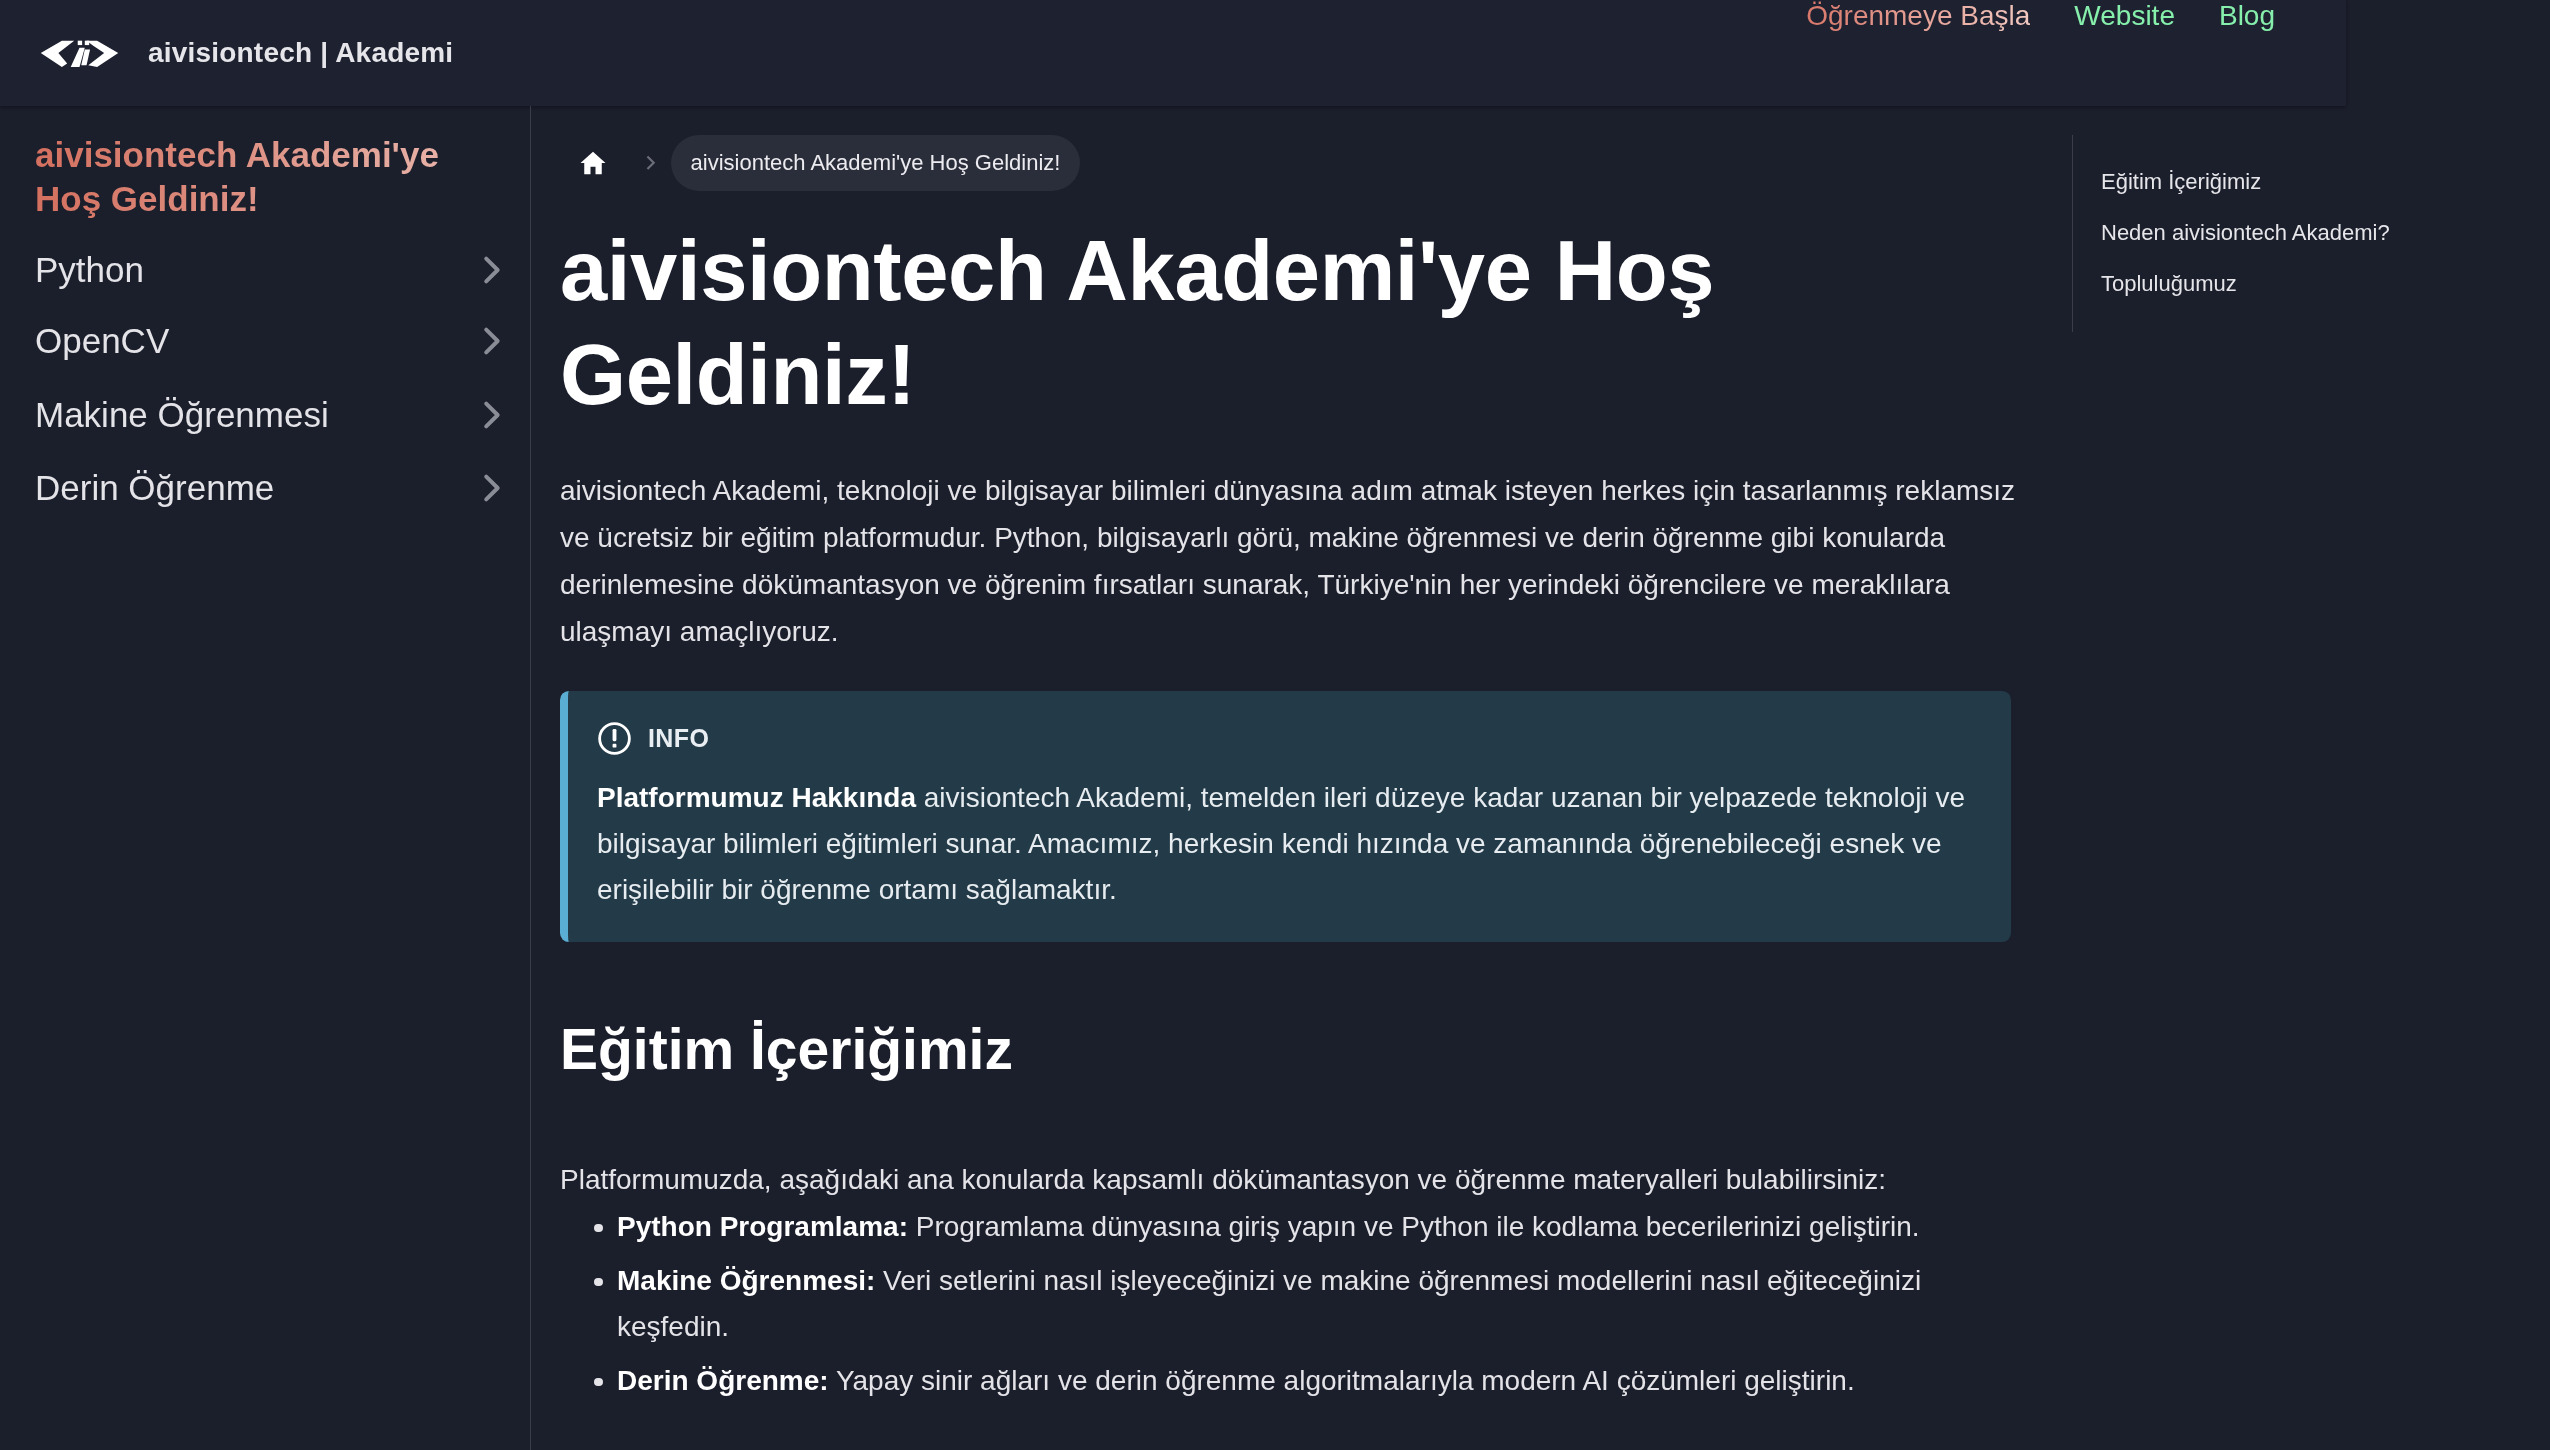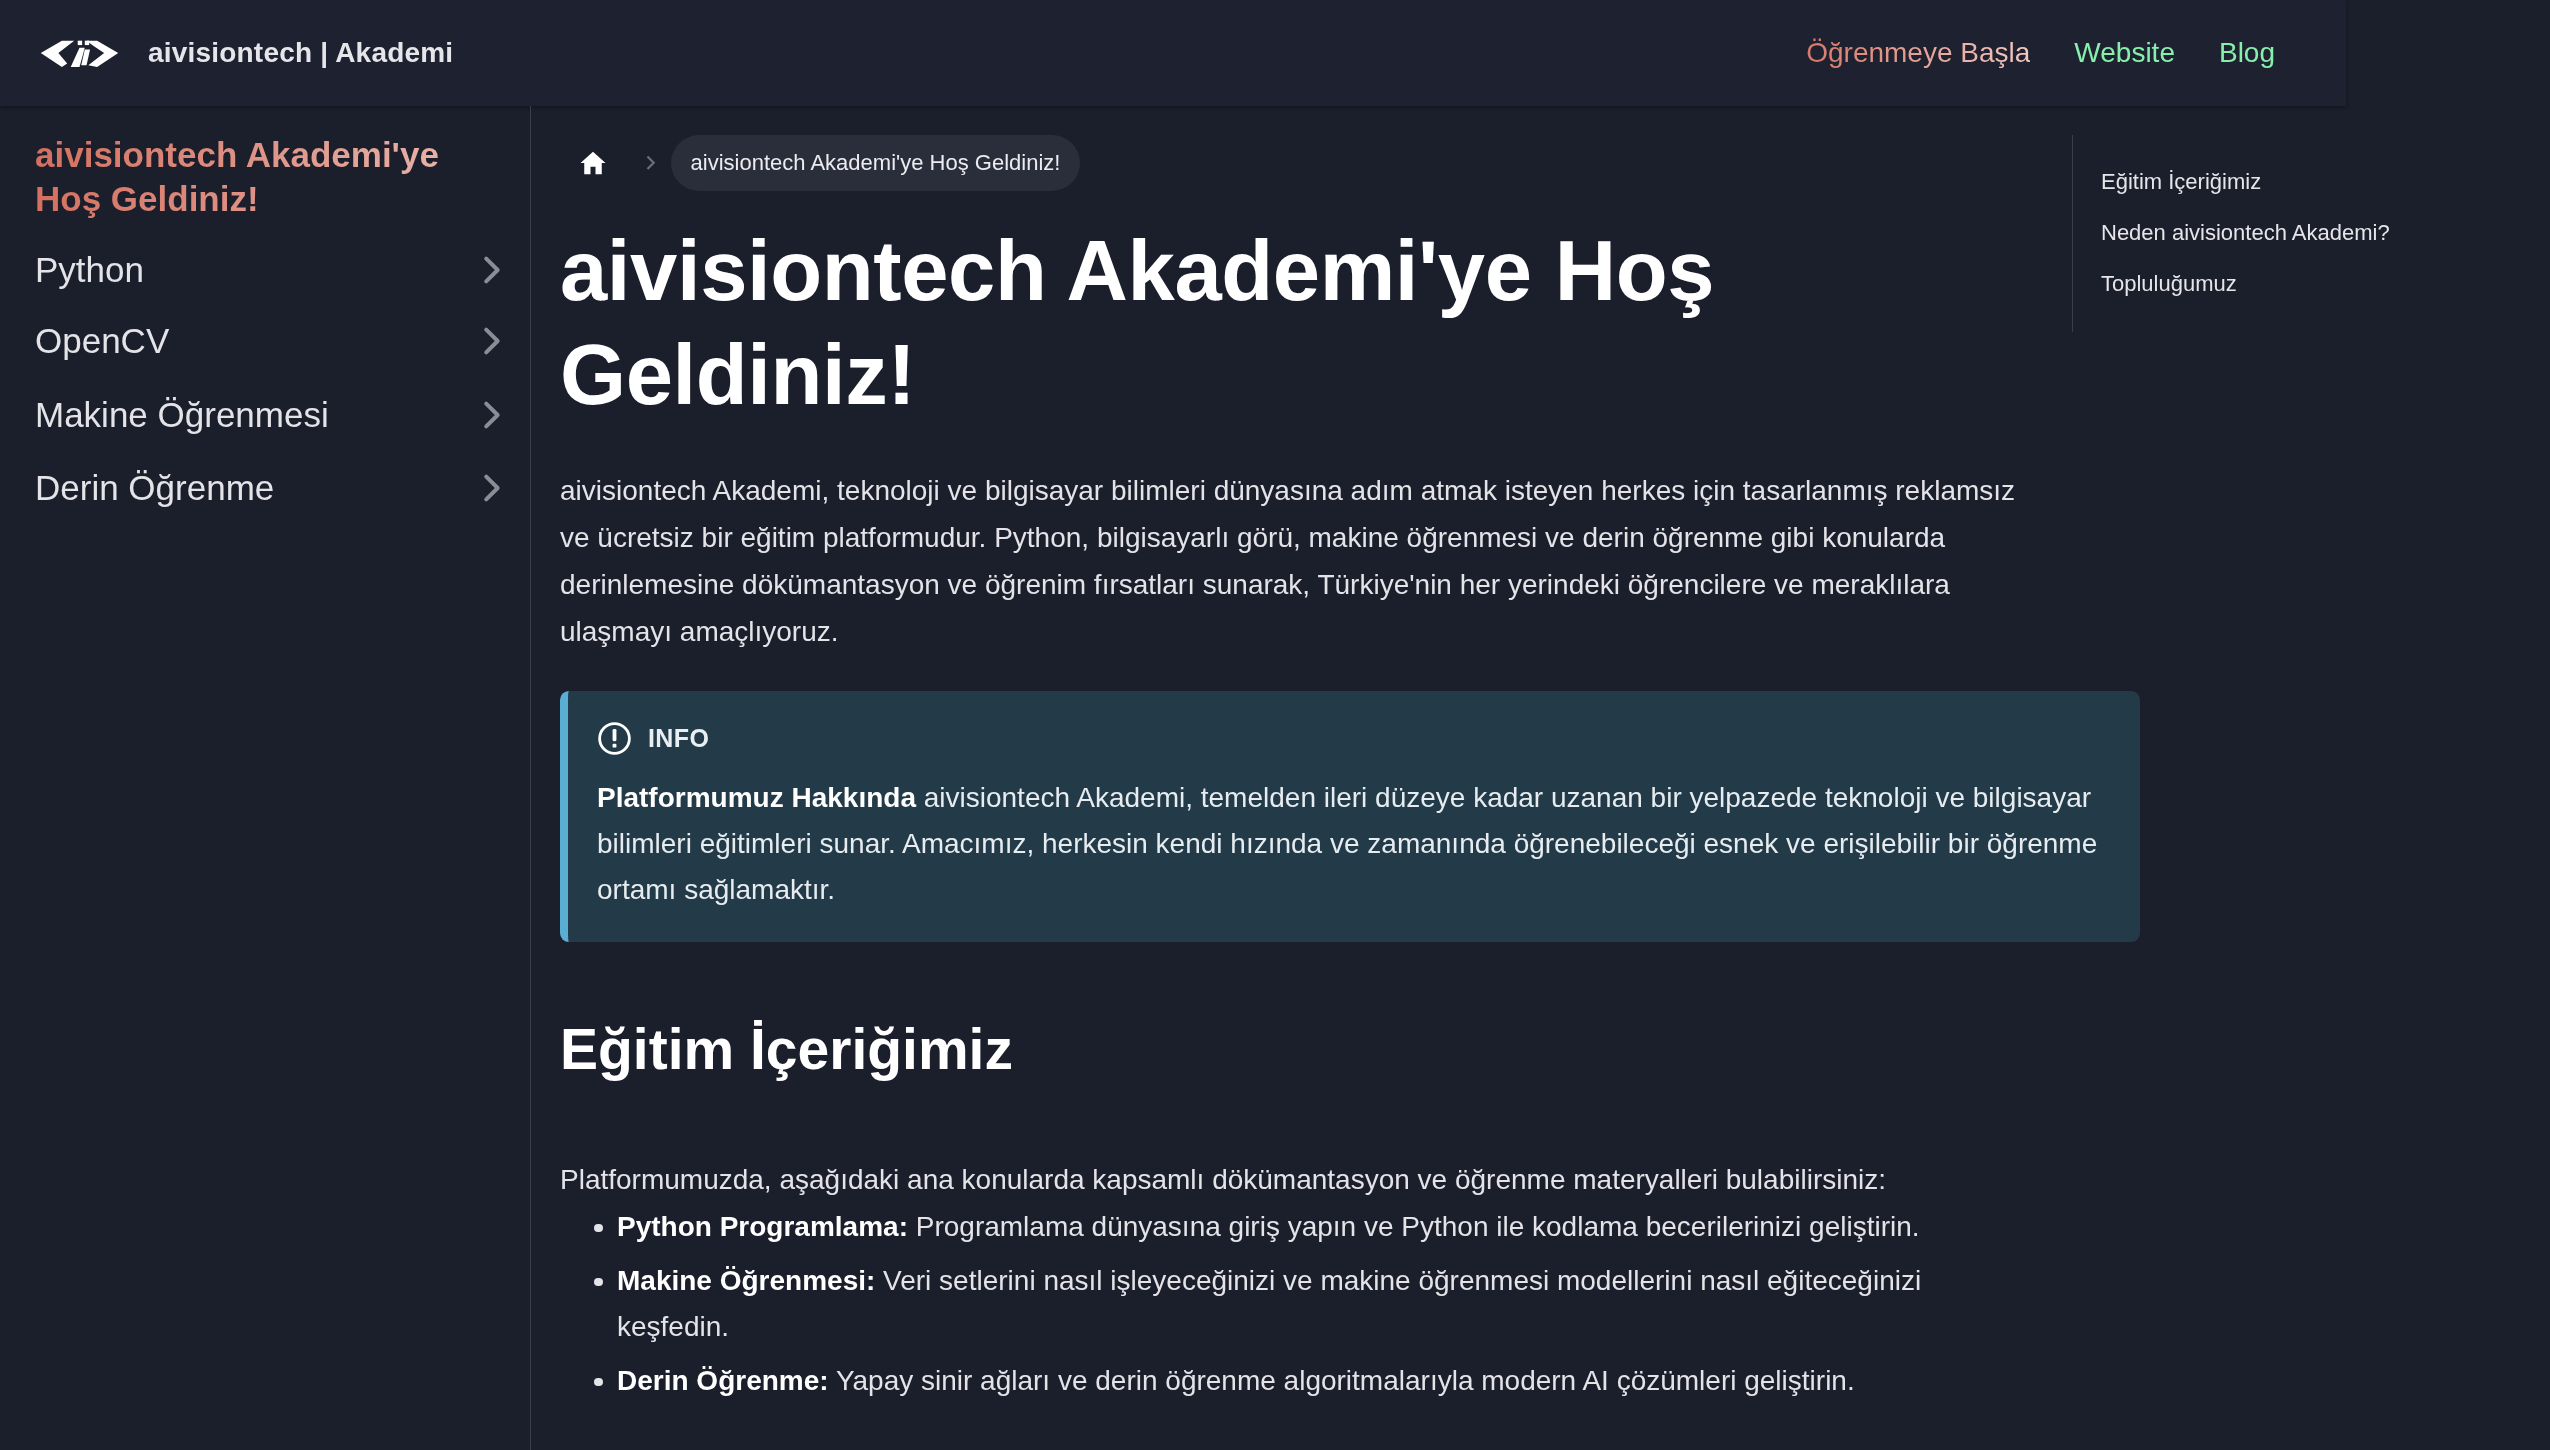--- a/index.html
+++ b/index.html
@@ -13,21 +13,21 @@
     position: absolute; left: 0; top: 0; width: 2346px; height: 106px;
     background: #1e2130;
     box-shadow: 0 1.8px 3.5px rgba(0,0,0,0.35);
     display: flex; align-items: center;
   }
   .brand { display: flex; align-items: center; position: absolute; left: 39px; top: 0; height: 106px; }
   .brand svg { width: 81px; height: 32px; }
   .brand-title {
     margin-left: 28px; font-size: 28px; font-weight: bold; color: #e6e6ea; letter-spacing: 0.2px;
   }
-  .nav-right { position: absolute; right: 71px; top: 0; height: 106px; display: flex; align-items: center; gap: 44px; margin-left: 32px; }
+  .nav-right { position: absolute; right: 71px; top: 0; height: 106px; display: flex; gap: 44px; margin-left: 32px; }
   .nav-link { font-size: 28px; color: #86efac; text-decoration: none; cursor: pointer; }
   .nav-link.accent {
     background: linear-gradient(90deg, #d9786a 0%, #f1c9c1 100%);
     -webkit-background-clip: text; background-clip: text; color: transparent;
   }
 
   .sidebar {
     position: absolute; left: 0; top: 106px; width: 531px; height: 1344px;
     border-right: 1.8px solid #3b3e4a;
   }
@@ -56,21 +56,21 @@
   }
   h1.title {
     position: absolute; left: 0; top: 113px; width: 1240px;
     font-size: 85px; font-weight: bold; line-height: 104px; color: #ffffff; letter-spacing: -0.4px;
   }
   .intro {
     position: absolute; left: 0; top: 361px; width: 1461px;
     font-size: 28px; line-height: 47px; color: #e3e3e8;
   }
   .admonition {
-    position: absolute; left: 0; top: 585px; width: 1580px; height: 251px;
+    position: absolute; left: 0; top: 585px; width: 1451px; height: 251px;
     background: #233a48; border-radius: 8.9px; border-left: 8px solid #5aaed4;
     padding: 26.6px 35px 0 29px;
   }
   .adm-head { display: flex; align-items: center; height: 41px; }
   .adm-head svg { width: 35px; height: 35px; }
   .adm-head .adm-label { margin-left: 16px; font-size: 25px; font-weight: bold; color: #e8eef2; letter-spacing: 0.4px; }
   .adm-body { margin-top: 16px; font-size: 28px; line-height: 46px; color: #e6ecf0; }
   .adm-body b { color: #ffffff; }
   h2.section {
     position: absolute; left: 0; top: 908px;

